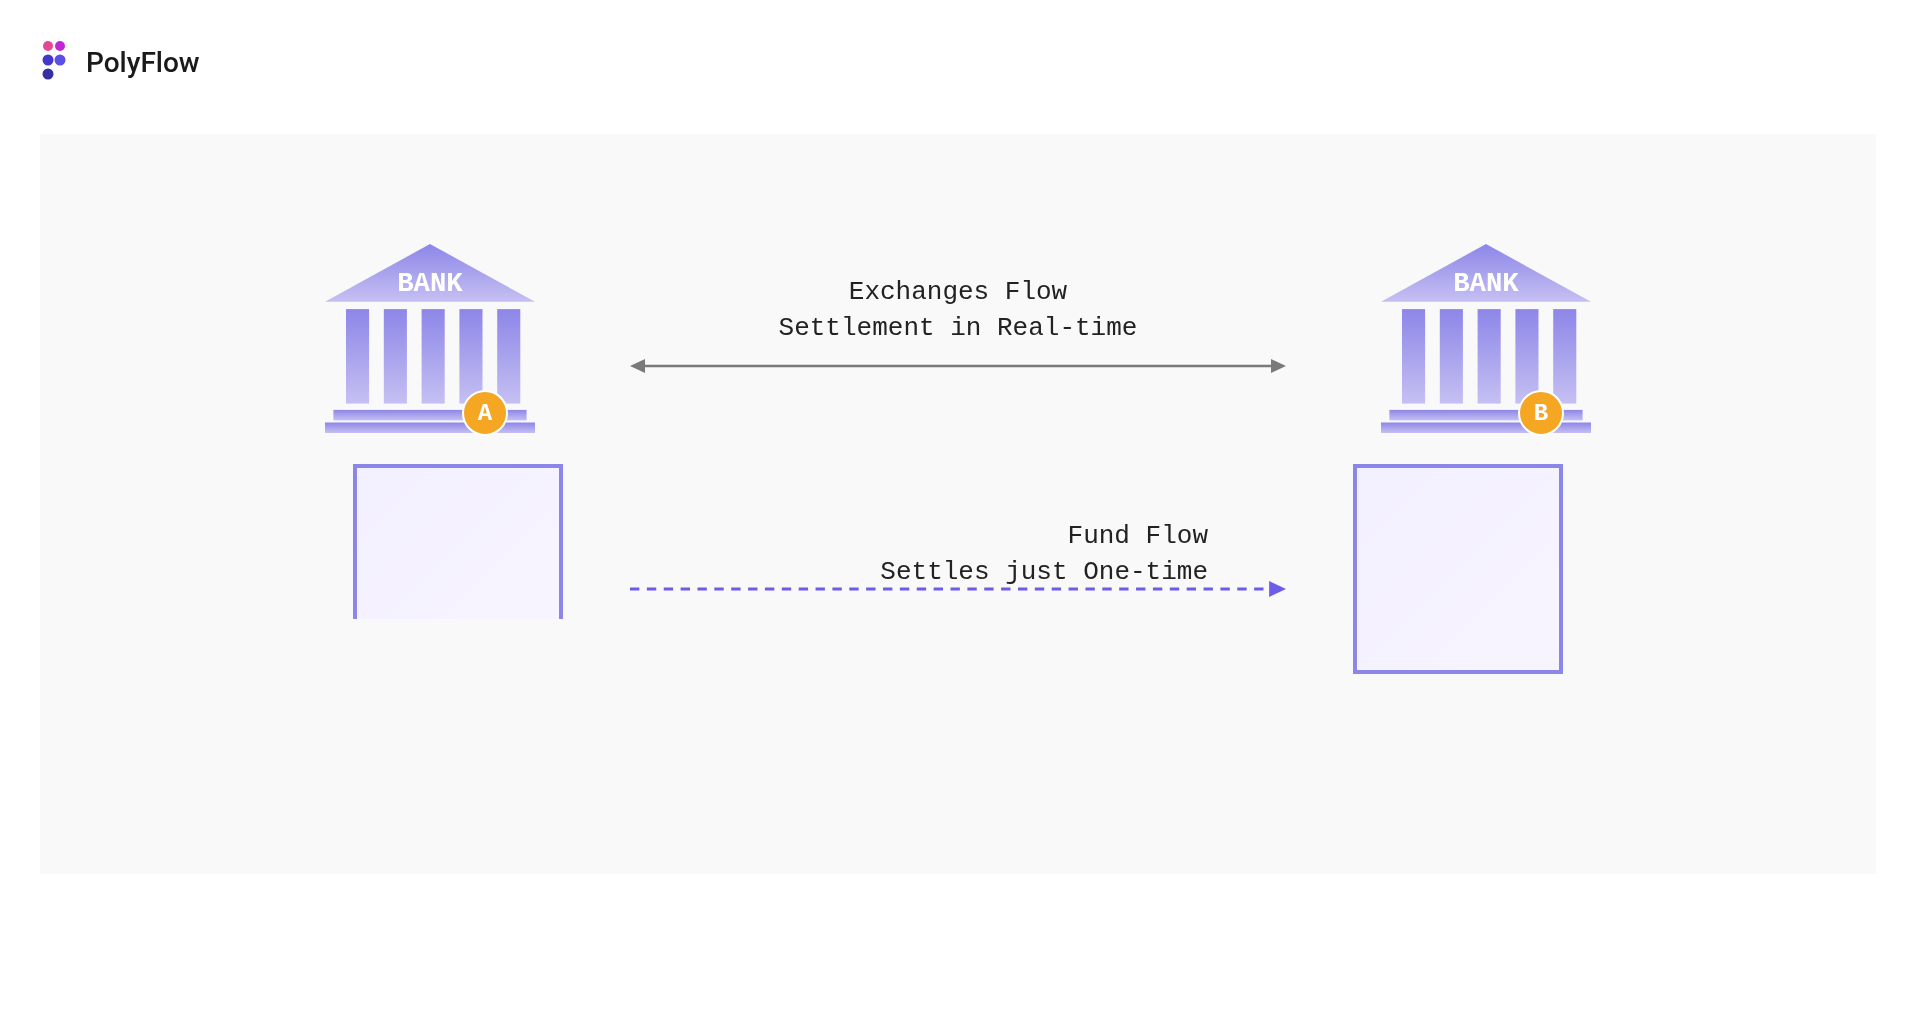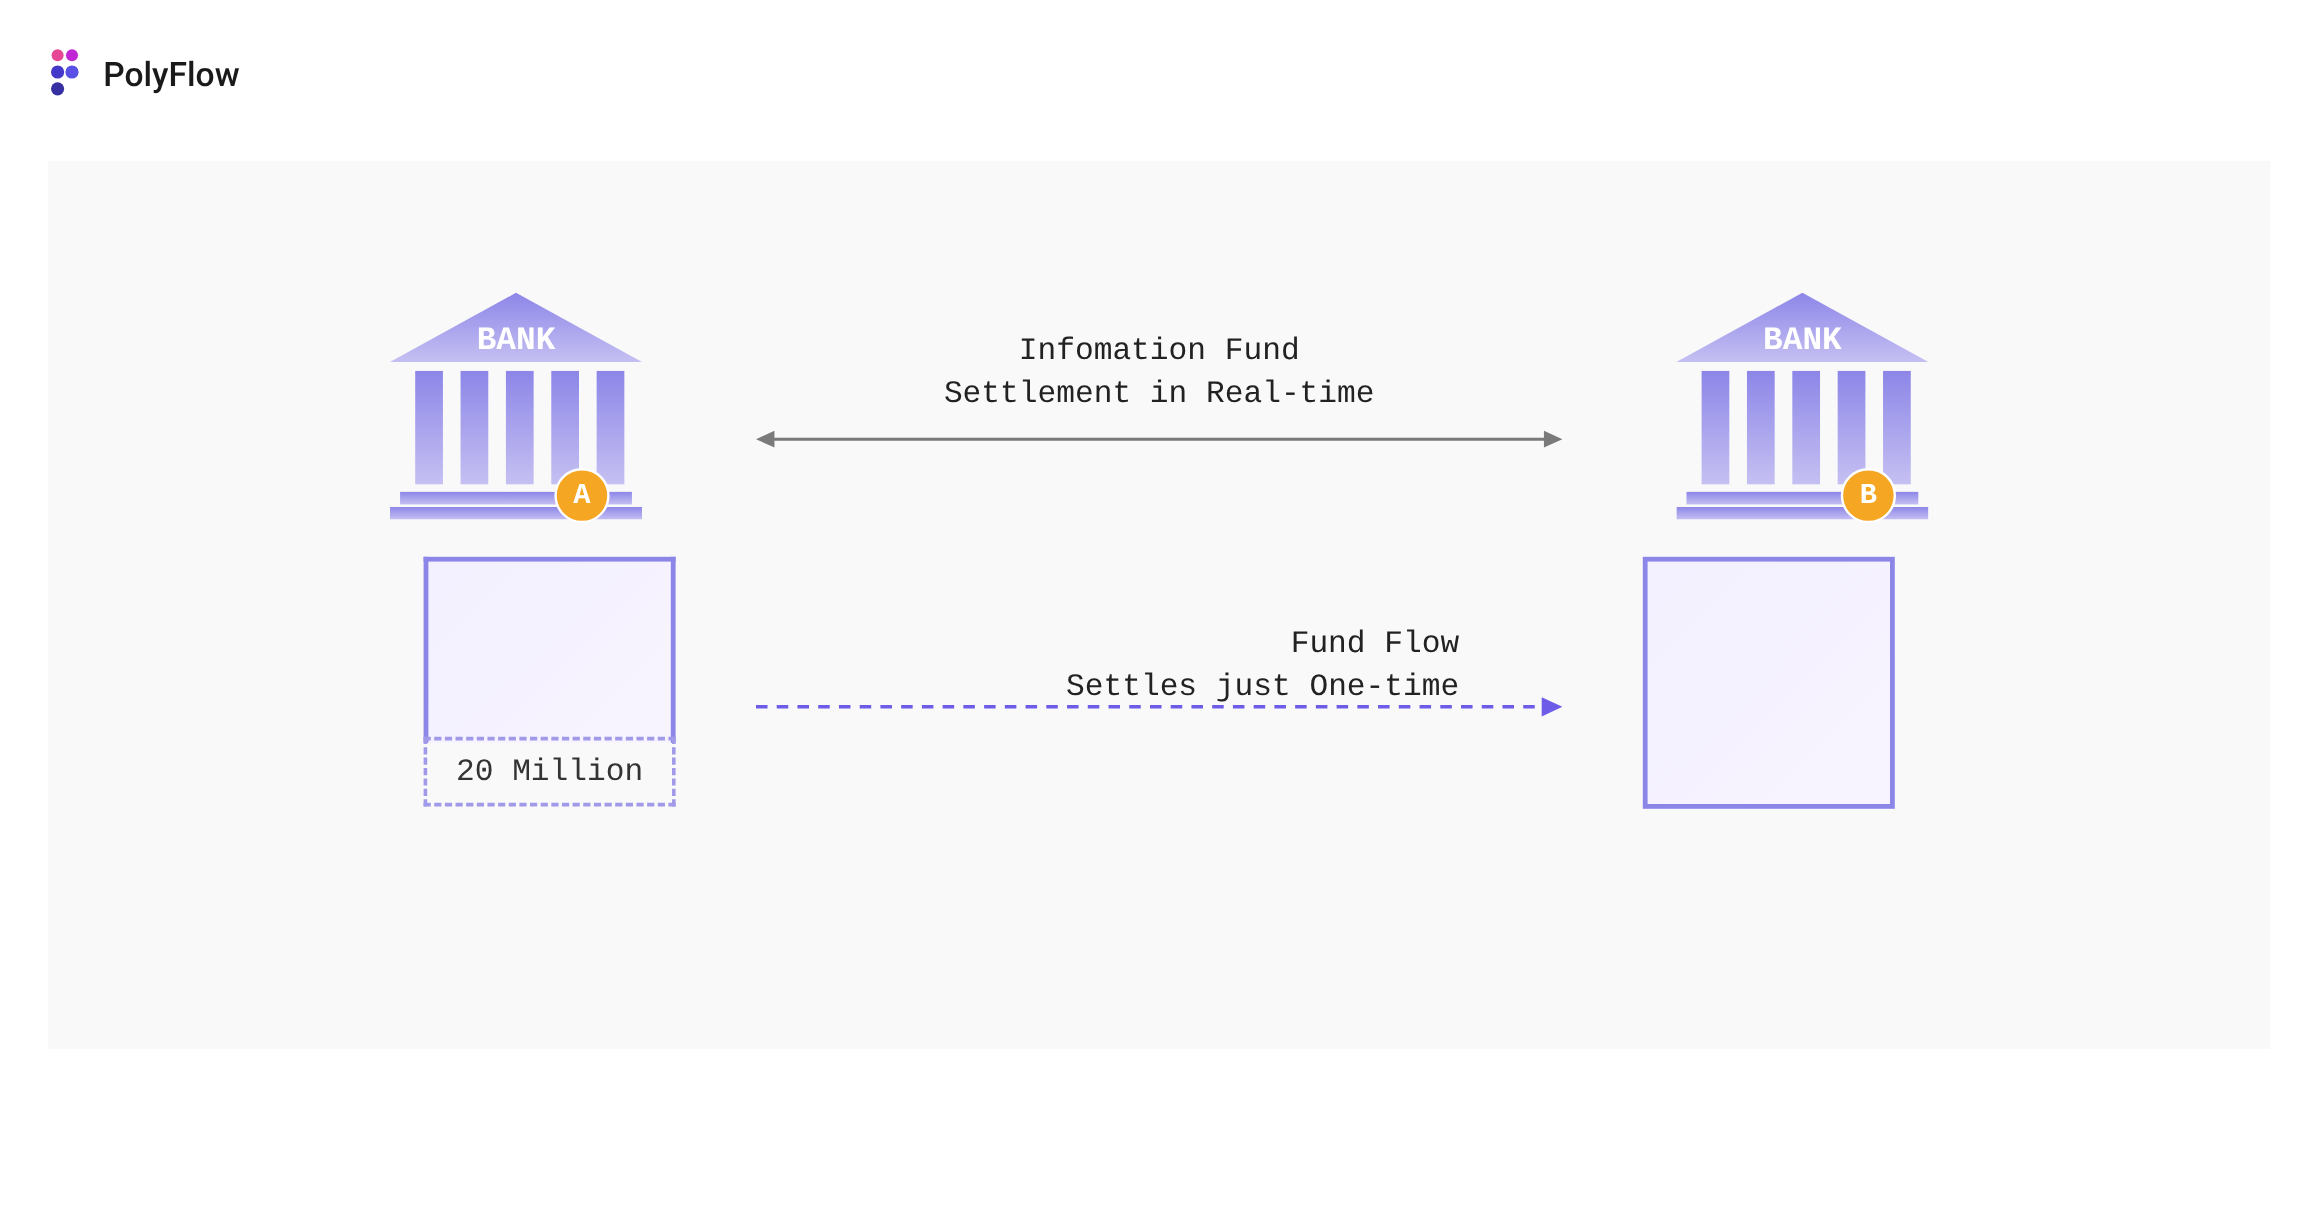--- a/index.html
+++ b/index.html
@@ -4,21 +4,21 @@
 <style>
 * { margin: 0; padding: 0; box-sizing: border-box; }
 body {
   font-family: -apple-system, BlinkMacSystemFont, "Segoe UI", Roboto, Helvetica, Arial, sans-serif;
   background: #ffffff;
   width: 1920px;
   height: 1016px;
   overflow: hidden;
 }
 .page {
-  padding: 40px 28px 0 40px;
+  padding: 40px 44px 0 40px;
 }
 .brand {
   display: flex;
   align-items: center;
   gap: 12px;
   margin-bottom: 50px;
 }
 .brand-name {
   font-size: 28px;
   font-weight: 500;
@@ -183,21 +183,21 @@
         <rect x="92" y="62" width="22" height="90" fill="url(#bgradB)"></rect>
         <rect x="128" y="62" width="22" height="90" fill="url(#bgradB)"></rect>
         <rect x="164" y="62" width="22" height="90" fill="url(#bgradB)"></rect>
         <rect x="8" y="158" width="184" height="10" fill="url(#bgradB)"></rect>
         <rect x="0" y="170" width="200" height="10" fill="url(#bgradB)"></rect>
       </svg>
       <div class="badge">B</div>
     </div>
 
     <div class="flow-label flow-label-top">
-      <div>Infomation Fund</div>
+      <div>Exchanges Flow</div>
       <div>Settlement in Real-time</div>
     </div>
 
     <div class="arrow-line arrow-solid">
       <svg width="100%" height="20" viewBox="0 0 700 20" preserveAspectRatio="none" style="position:absolute;top:-10px;">
         <line x1="12" y1="10" x2="688" y2="10" stroke="#7a7a7a" stroke-width="2.5"></line>
         <polygon points="0,10 16,3 16,17" fill="#7a7a7a"></polygon>
         <polygon points="700,10 684,3 684,17" fill="#7a7a7a"></polygon>
       </svg>
     </div>
@@ -208,19 +208,16 @@
     </div>
 
     <div class="arrow-line arrow-dashed">
       <svg width="100%" height="20" viewBox="0 0 700 20" preserveAspectRatio="none" style="position:absolute;top:-10px;">
         <line x1="0" y1="10" x2="686" y2="10" stroke="#6c5ce7" stroke-width="3" stroke-dasharray="10 8"></line>
         <polygon points="700,10 682,2 682,18" fill="#6c5ce7"></polygon>
       </svg>
     </div>
 
     <div class="fund-box fund-a"></div>
-    <div class="fund-a-dashed">
-      <span>20 Million</span>
-    </div>
     <div class="fund-box fund-b"></div>
 
   </div>
 </div>
 
 </body></html>

